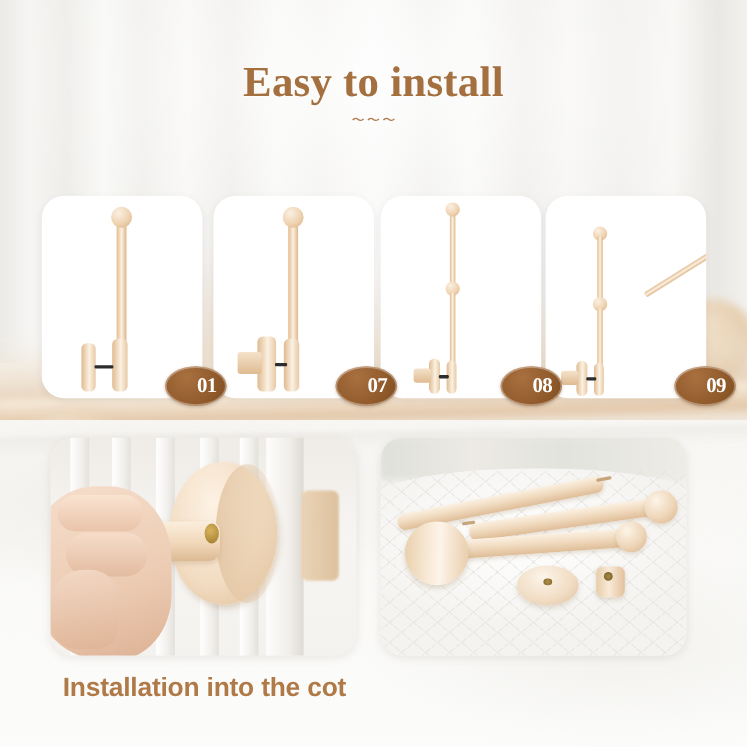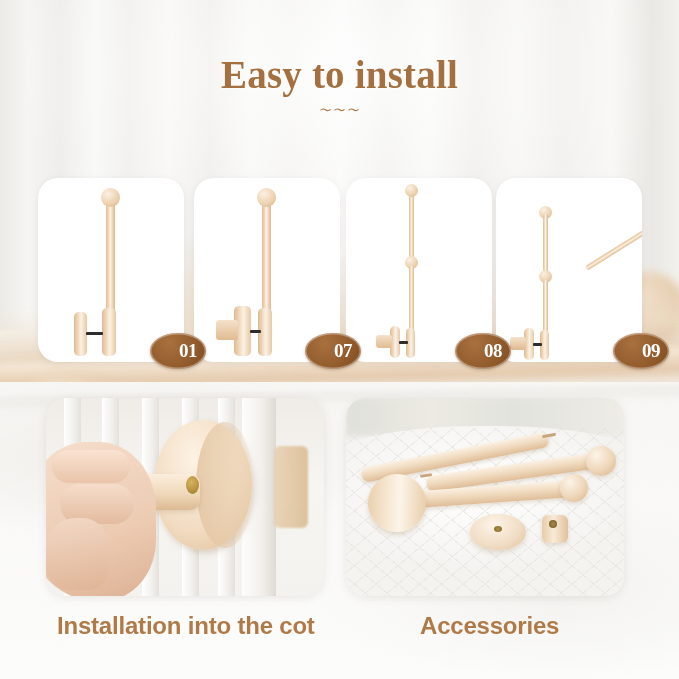--- a/index.html
+++ b/index.html
@@ -572,15 +572,14 @@
     <div class="pa-ball" style="left:214px; top:76px; width:28px; height:28px;"></div>
     <div class="pa-disc-big"></div>
 
     <div class="pa-disc-mount"></div>
     <div class="pa-disc-mount-hole"></div>
     <div class="pa-cyl"></div>
     <div class="pa-cyl-hole"></div>
   </div>
 
   <div class="caption caption-install">Installation into the cot</div>
-  <div class="caption caption-accessories">Accessories</div>
 
 </div>
 
 </body></html>

